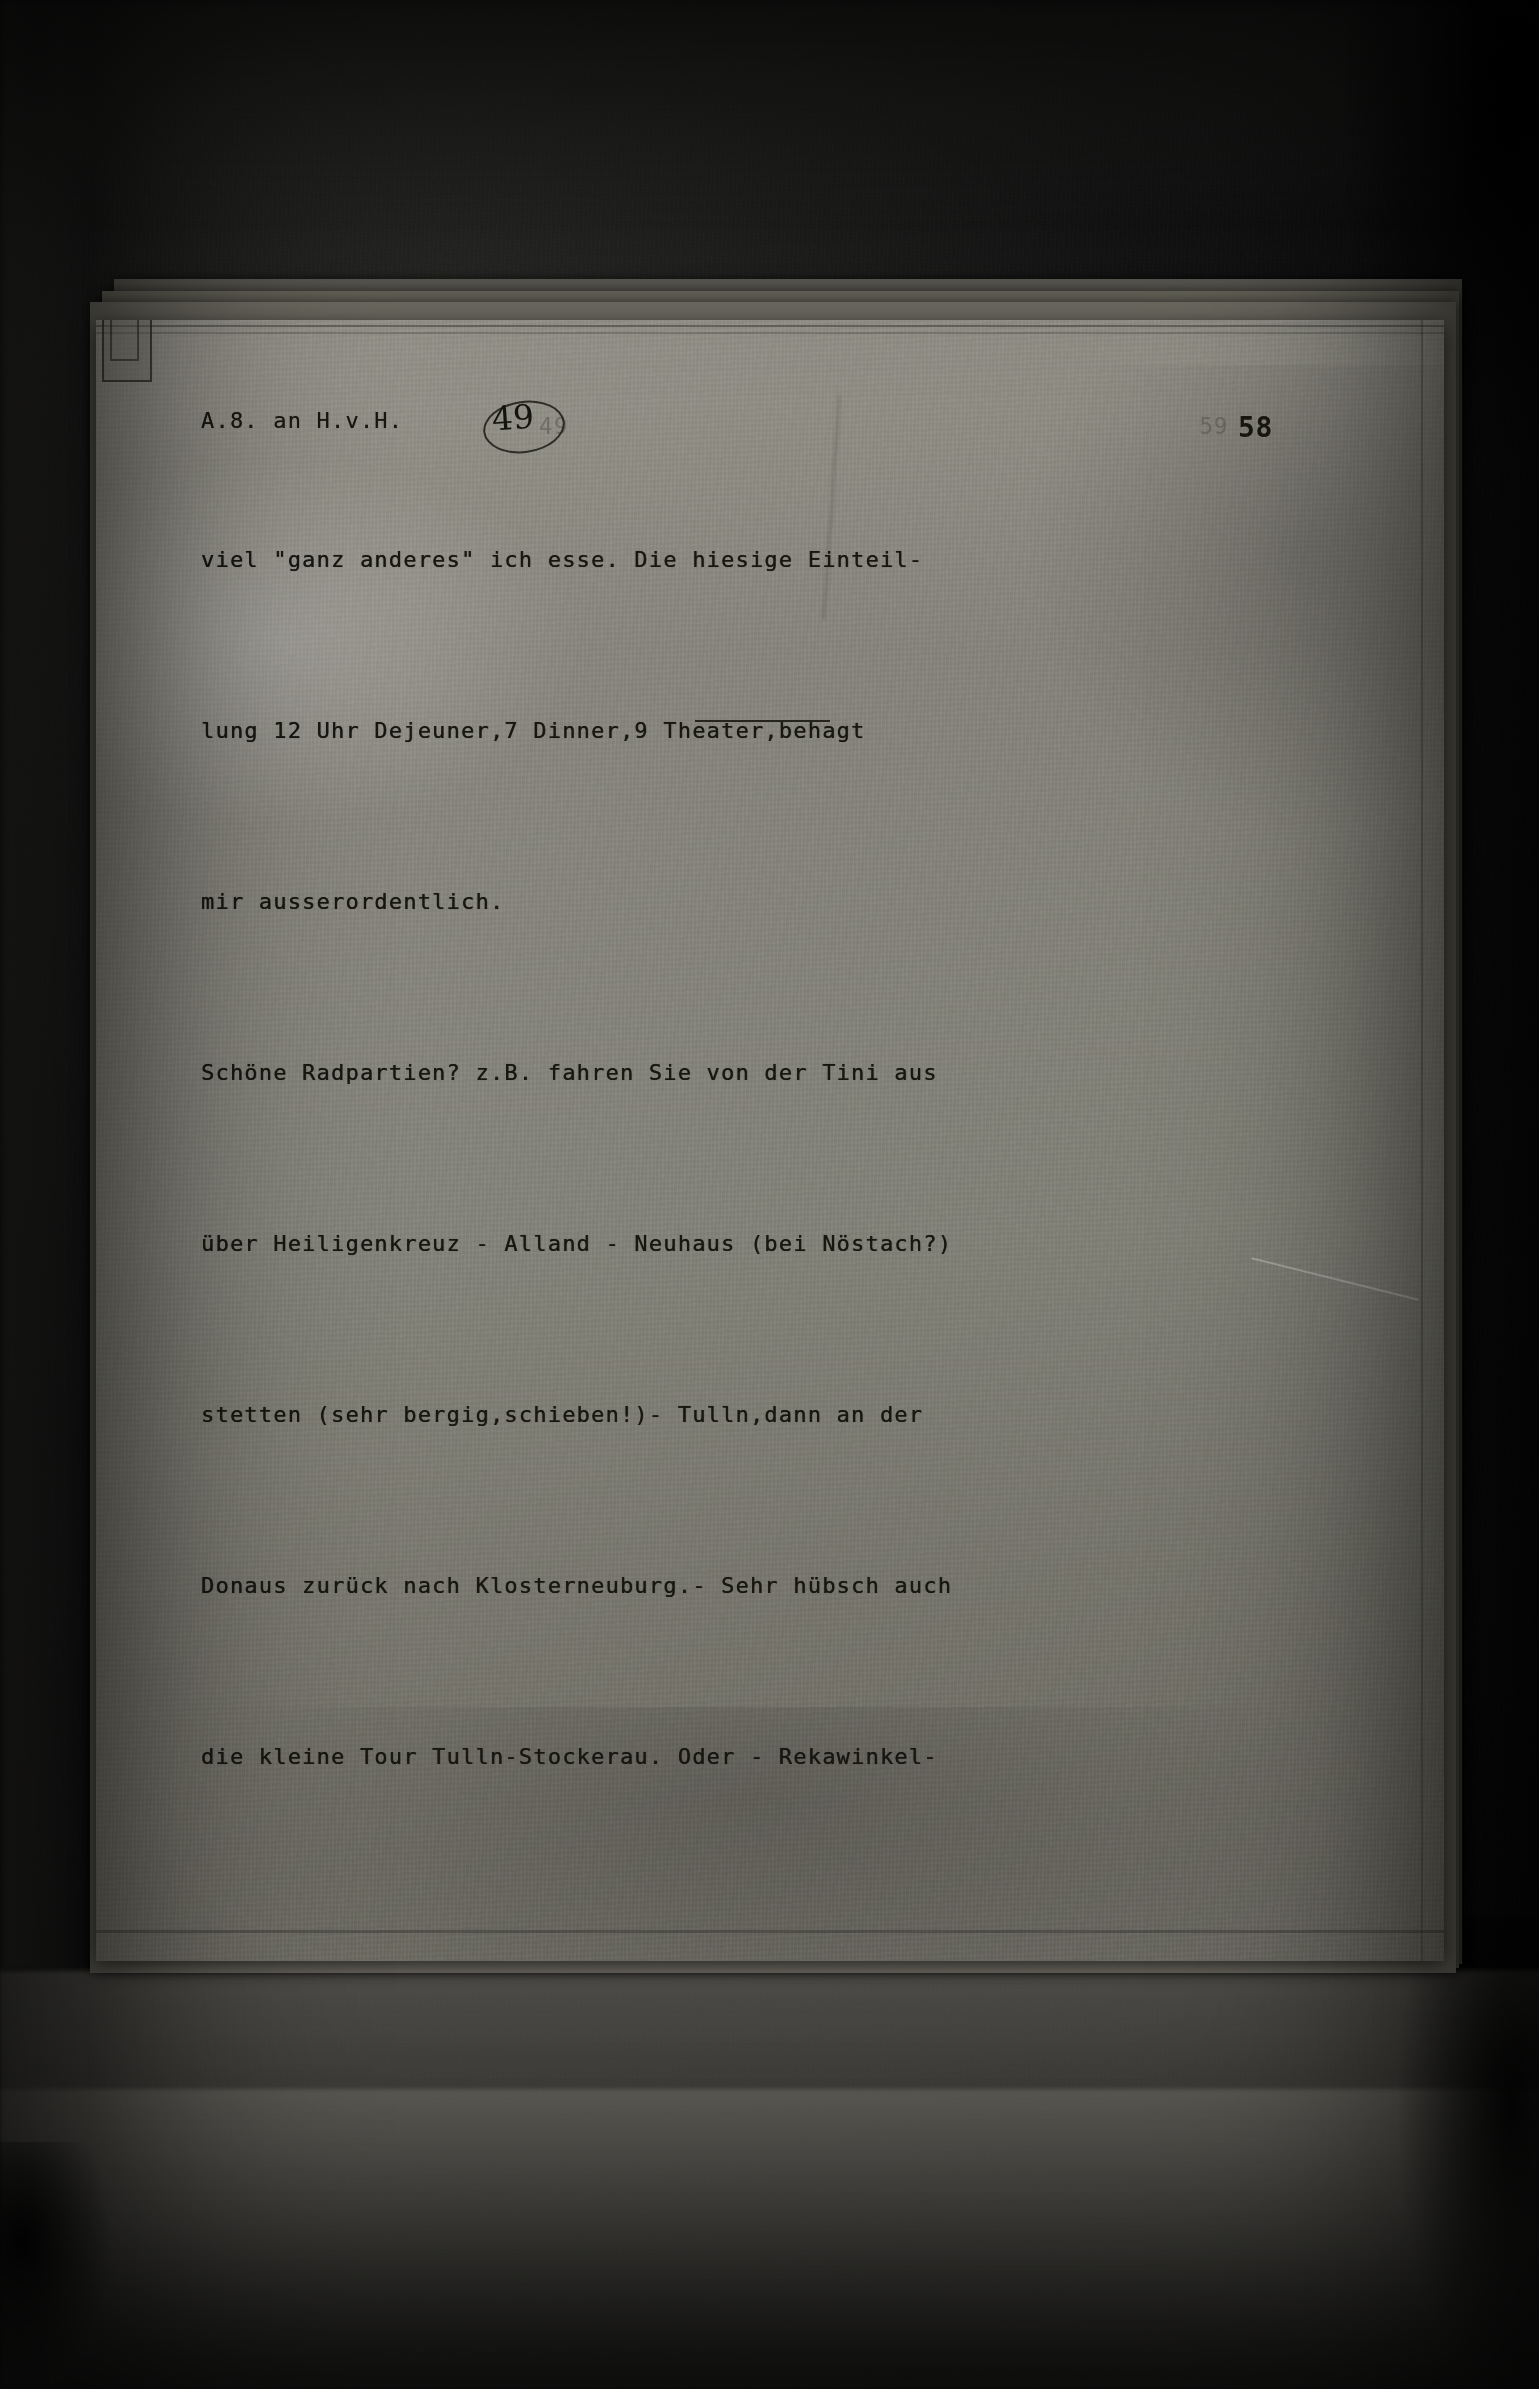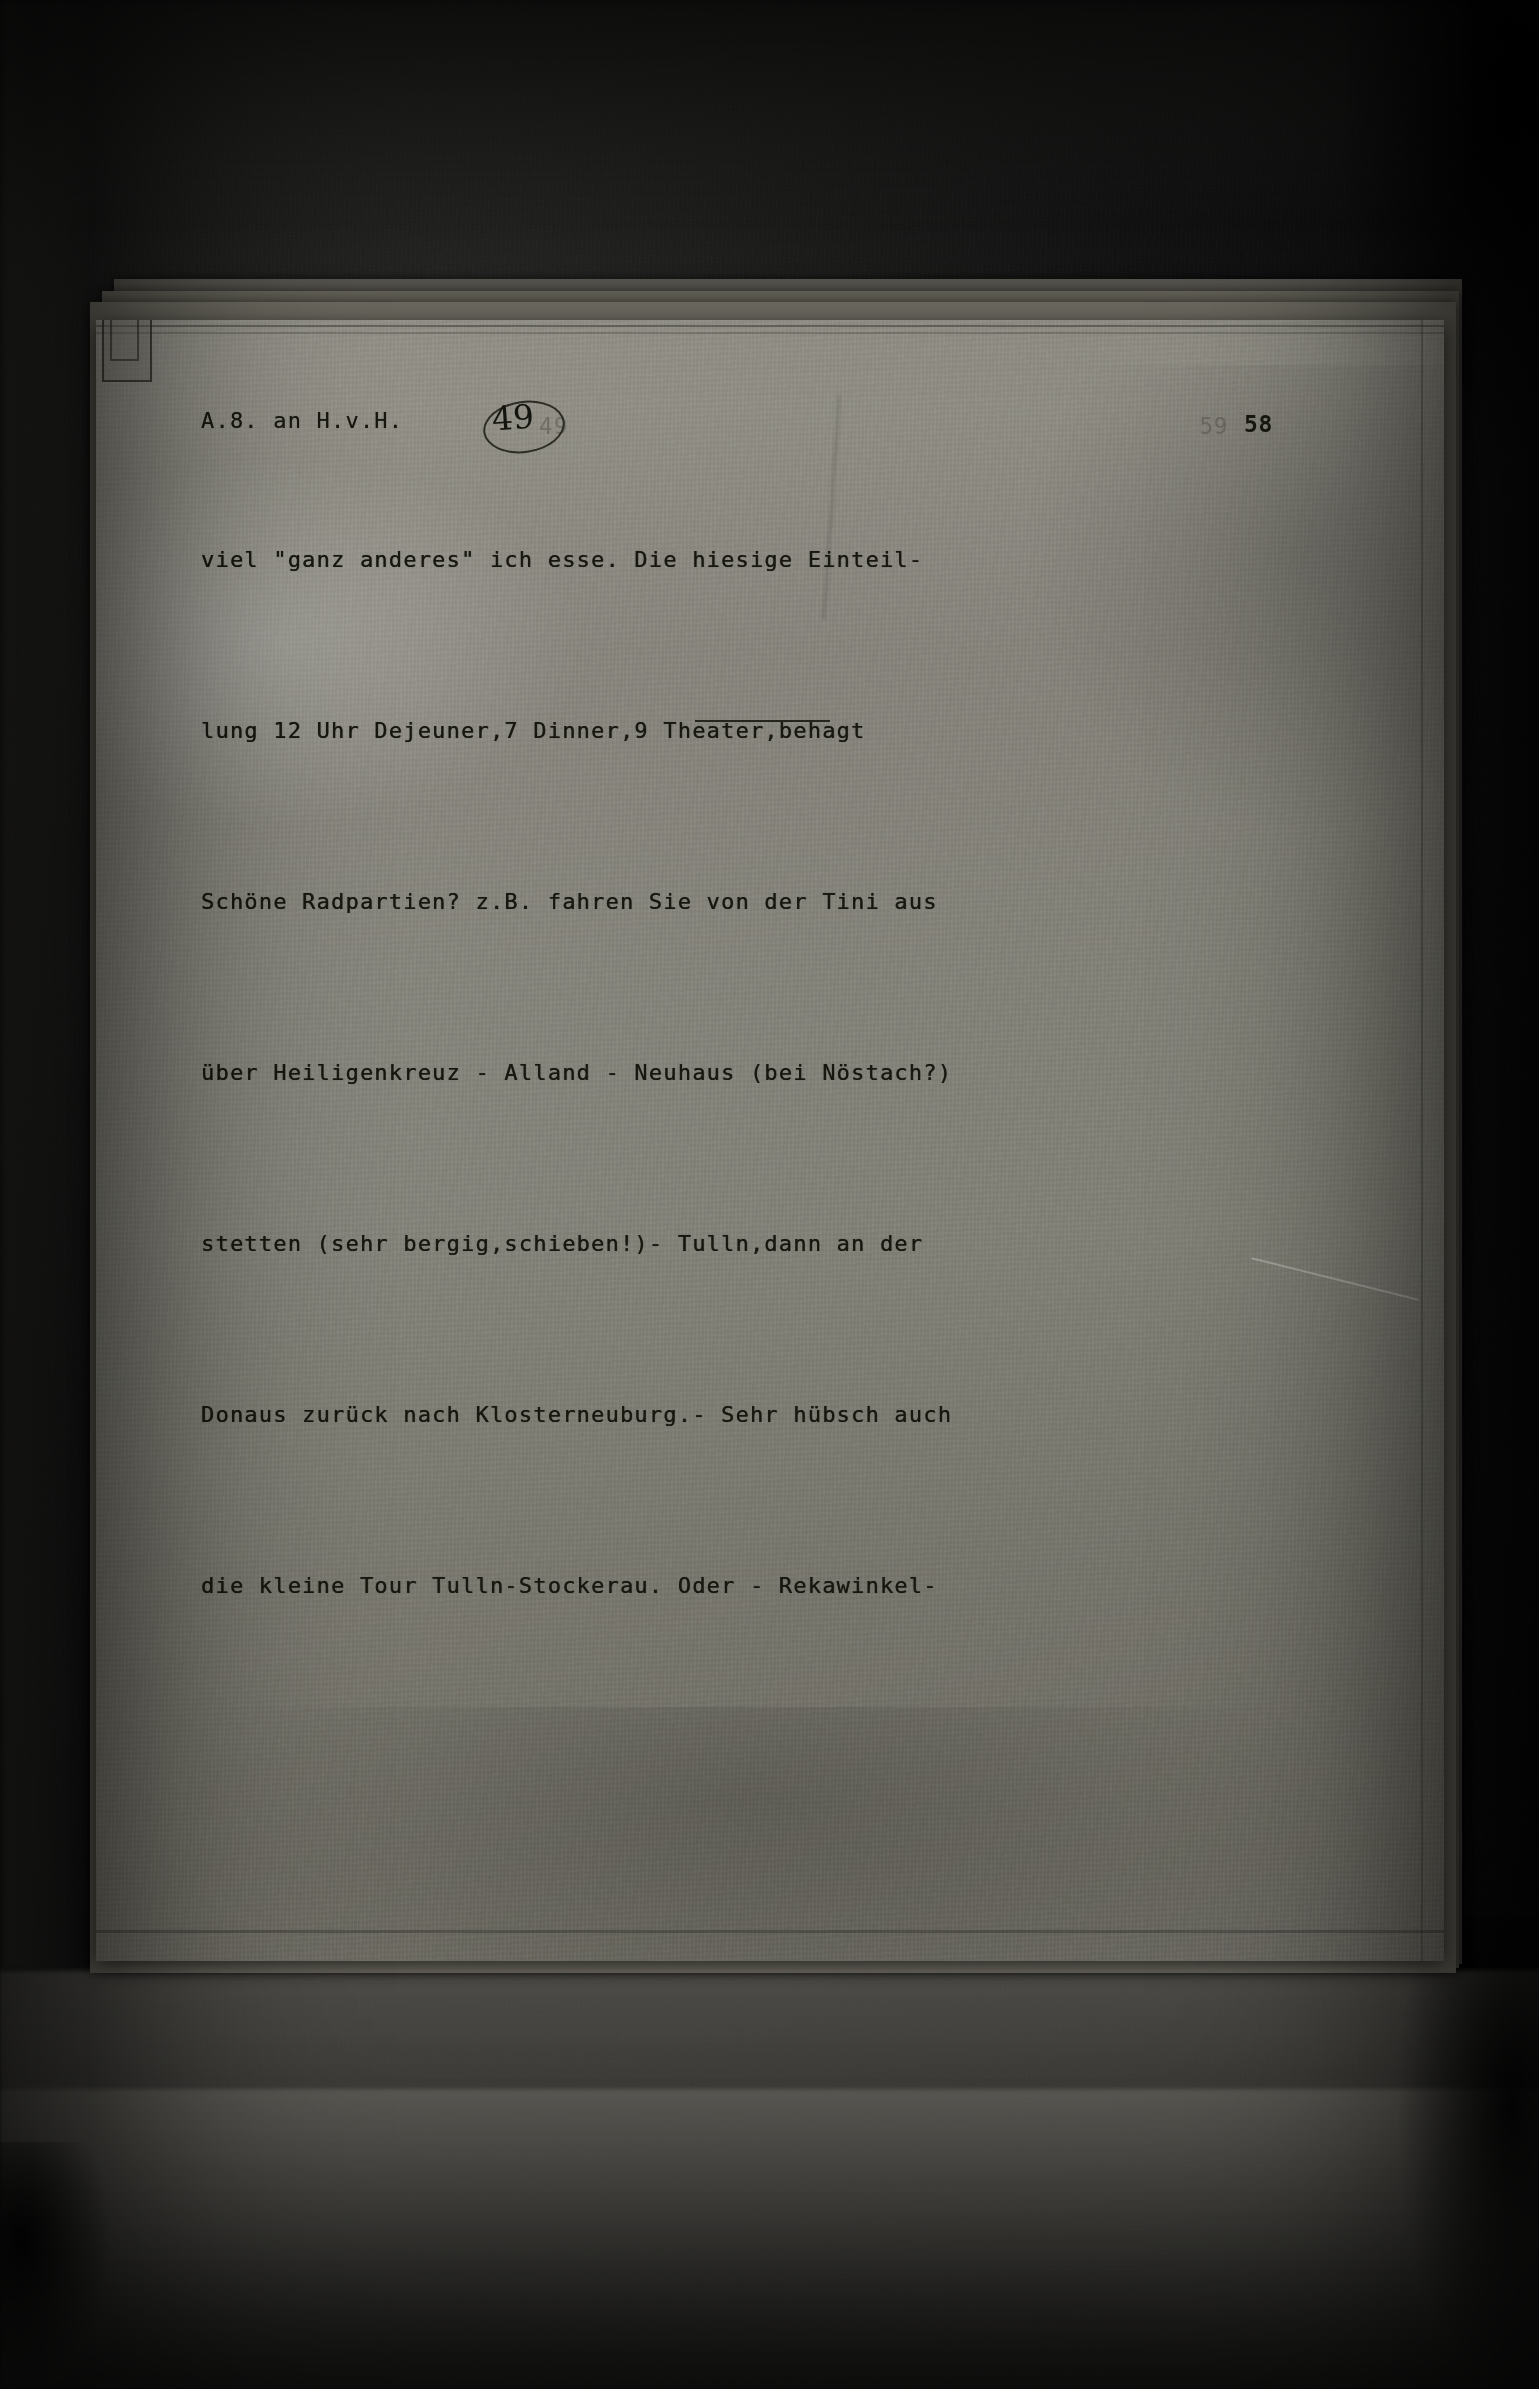--- a/index.html
+++ b/index.html
@@ -236,21 +236,21 @@
     position: absolute;
     left: 338px; top: 4.5px;
     font-size: 22.5px;
     letter-spacing: 1.5px;
     color: rgba(40,40,32,.30);
     font-family: "DejaVu Sans Mono", monospace;
   }
   .hdr-folio {
     position: absolute;
     right: 66px; top: 3px;
-    font-size: 23px;
+    font-size: 28px;
     font-weight: bold;
     letter-spacing: 0.7px;
     color: #18180f;
     font-family: "DejaVu Sans Mono", monospace;
   }
   .hdr-folio-ghost {
     position: absolute;
     right: 111px; top: 4.5px;
     font-size: 22.5px;
     letter-spacing: 0.7px;
@@ -339,20 +339,21 @@
     <span class="hdr-circle-ring"></span>
     <span class="hdr-circled">49</span>
     <span class="hdr-ghost">49</span>
     <span class="hdr-folio-ghost">59</span>
     <span class="hdr-folio">58</span>
   </div>
 
   <div class="typescript">
     <div class="line">viel "ganz anderes" ich esse. Die hiesige Einteil-</div>
     <div class="line">lung 12 Uhr Dejeuner,7 Dinner,9 Theater,behagt</div>
+    <div class="line">mir ausserordentlich.</div>
     <div class="line">Schöne Radpartien? z.B. fahren Sie von der Tini aus</div>
     <div class="line">über Heiligenkreuz - Alland - Neuhaus (bei Nöstach?)</div>
     <div class="line">stetten (sehr bergig,schieben!)- Tulln,dann an der</div>
     <div class="line">Donaus zurück nach Klosterneuburg.- Sehr hübsch auch</div>
     <div class="line">die kleine Tour Tulln-Stockerau. Oder - Rekawinkel-</div>
     
     
     
     
     

